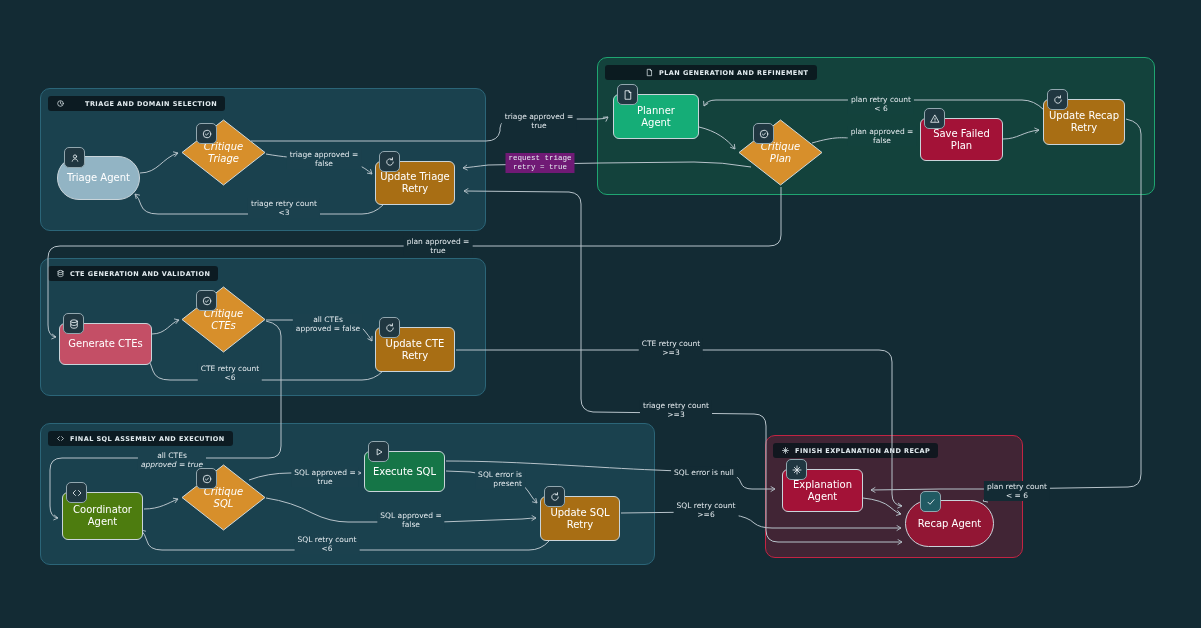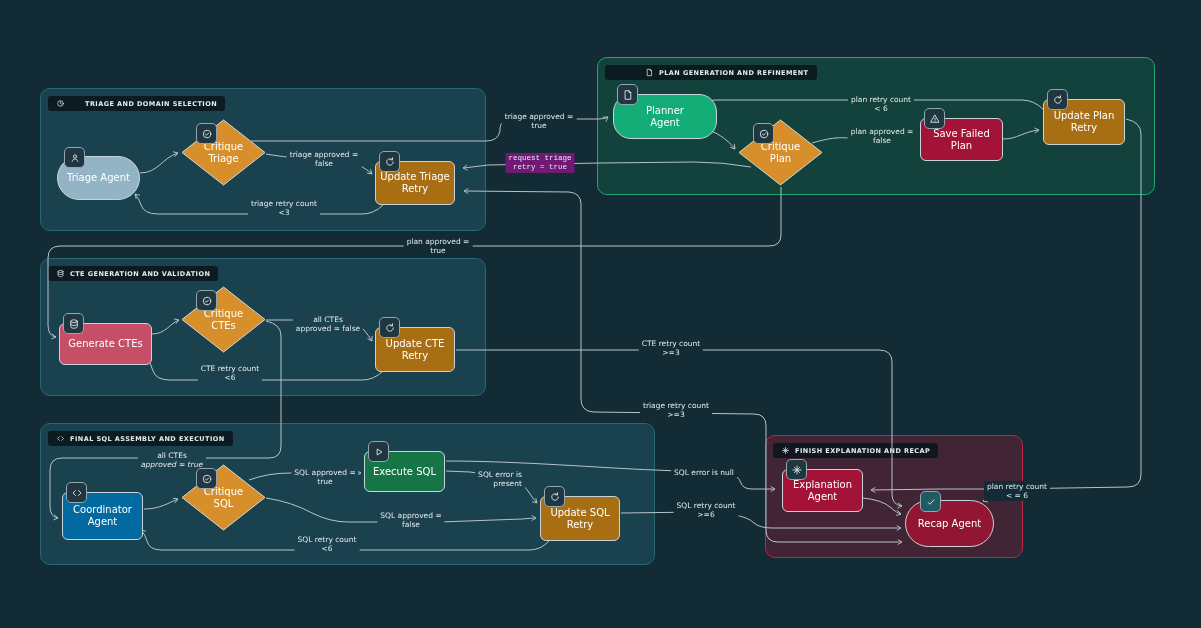--- a/index.html
+++ b/index.html
@@ -13,21 +13,21 @@
   #edges{position:absolute;left:0;top:0;z-index:3;}
   #edges path{fill:none;stroke:#b7c3ca;stroke-width:1;}
   .edge-label{position:absolute;transform:translate(-50%,-50%);text-align:center;font-size:7.5px;
         line-height:9px;color:#e4ebef;font-weight:500;padding:1px 3px;white-space:nowrap;z-index:4;}
   .node{position:absolute;display:flex;align-items:center;justify-content:center;text-align:center;
         color:#fff;font-size:10px;font-weight:500;line-height:1.18;border:1px solid #c9d4da;
         border-radius:6px;box-sizing:border-box;padding:2px 3px;z-index:5;}
   .node.stadium{border-radius:24px;}
   .node.diamond{border:none;background:transparent !important;padding:0;}
   .node.diamond svg{position:absolute;left:0;top:0;overflow:visible;}
-  .node.diamond .lbl{position:relative;width:58px;}
+  .node.diamond .lbl{position:relative;width:58px;font-style:italic;}
   .badge{position:absolute;width:19px;height:19px;background:#203741;border:1px solid #92a7af;
         border-radius:5px;display:flex;align-items:center;justify-content:center;z-index:6;}
   .badge.teal{background:#215a63;}
   .badge svg{width:12px;height:12px;stroke:#eaf1f4;fill:none;stroke-width:1.7;stroke-linecap:round;stroke-linejoin:round;}
 </style>
 </head>
 <body>
 
 <div id="canvas">
   <div id="sections">
@@ -209,21 +209,21 @@
       </div>
       <div class="node rect" style="left: 375px; top: 161px; width: 80px; height: 44px; background: rgb(168, 110, 20);">
         <span>Update Triage Retry</span>
       </div>
       <div class="badge" style="left: 379px; top: 151px;">
         <svg viewBox="0 0 24 24">
           <path d="M18.5 12a6.5 6.5 0 1 1-1.9-4.6"></path>
           <path d="M17 3.5v4h-4"></path>
         </svg>
       </div>
-      <div class="node rect" style="left: 613px; top: 94px; width: 104px; height: 45px; background: rgb(21, 173, 119); border-radius: 18px;">
+      <div class="node rect" style="left: 613px; top: 94px; width: 86px; height: 45px; background: rgb(21, 173, 119);">
         <span style="width: 48px;">Planner Agent</span>
       </div>
       <div class="badge" style="left: 617px; top: 84px;">
         <svg viewBox="0 0 24 24">
           <path d="M7 3.5h7l3.5 3.5v13.5H7z"></path>
           <path d="M14 3.5V7h3.5"></path>
         </svg>
       </div>
       <div class="node diamond" style="left: 738px; top: 119px; width: 85px; height: 67px;">
         <svg width="85" height="67">
@@ -241,21 +241,21 @@
         <span>Save Failed Plan</span>
       </div>
       <div class="badge" style="left: 924px; top: 108px;">
         <svg viewBox="0 0 24 24">
           <path d="M12 4.5l8 14H4z"></path>
           <line x1="12" y1="10.5" x2="12" y2="14"></line>
           <line x1="12" y1="16.2" x2="12" y2="16.4"></line>
         </svg>
       </div>
       <div class="node rect" style="left: 1043px; top: 99px; width: 82px; height: 46px; background: rgb(168, 110, 20);">
-        <span>Update Plan Retry</span>
+        <span>Update Recap Retry</span>
       </div>
       <div class="badge" style="left: 1047px; top: 89px;">
         <svg viewBox="0 0 24 24">
           <path d="M18.5 12a6.5 6.5 0 1 1-1.9-4.6"></path>
           <path d="M17 3.5v4h-4"></path>
         </svg>
       </div>
       <div class="node rect" style="left: 59px; top: 323px; width: 93px; height: 42px; background: rgb(196, 79, 102);">
         <span>Generate CTEs</span>
       </div>
@@ -280,21 +280,21 @@
       </div>
       <div class="node rect" style="left: 375px; top: 327px; width: 80px; height: 45px; background: rgb(168, 110, 20);">
         <span>Update CTE Retry</span>
       </div>
       <div class="badge" style="left: 379px; top: 317px;">
         <svg viewBox="0 0 24 24">
           <path d="M18.5 12a6.5 6.5 0 1 1-1.9-4.6"></path>
           <path d="M17 3.5v4h-4"></path>
         </svg>
       </div>
-      <div class="node rect" style="left: 62px; top: 492px; width: 81px; height: 48px; background: #0369a1;">
+      <div class="node rect" style="left: 62px; top: 492px; width: 81px; height: 48px; background: #4d7c0f;">
         <span>Coordinator Agent</span>
       </div>
       <div class="badge" style="left: 66px; top: 482px;">
         <svg viewBox="0 0 24 24">
           <path d="M9 7l-5 5 5 5"></path>
           <path d="M15 7l5 5-5 5"></path>
         </svg>
       </div>
       <div class="node diamond" style="left: 181px; top: 464px; width: 85px; height: 67px;">
         <svg width="85" height="67">

